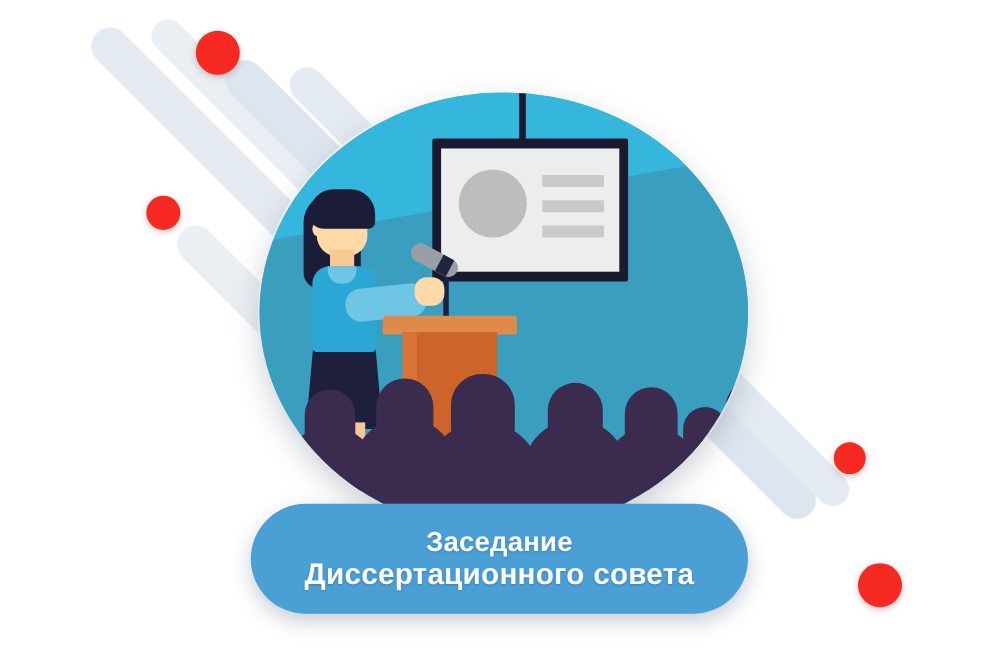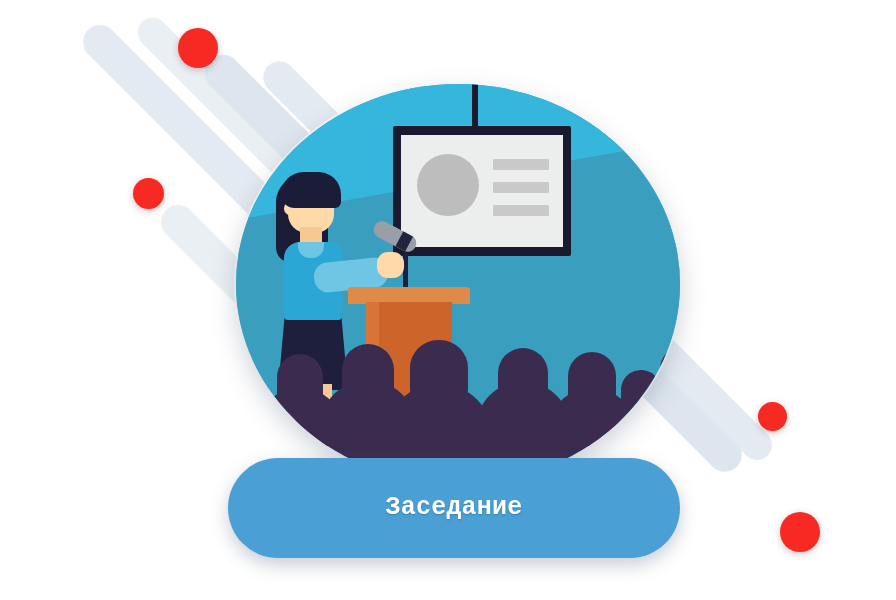--- a/index.html
+++ b/index.html
@@ -311,21 +311,21 @@
     border-radius: 50px;
     z-index: 6;
     display: flex;
     flex-direction: column;
     align-items: center;
     justify-content: center;
     box-shadow: 0 7px 18px rgba(70,90,120,.30);
   }
   .banner-line {
     color: #ffffff;
-    font-family: Liberation Mono, monospace;
+    font-family: Liberation Sans, sans-serif;
     font-weight: bold;
     letter-spacing: .2px;
     text-shadow: 0 1px 2px rgba(20,60,100,.30);
     line-height: 1.12;
     white-space: nowrap;
   }
   .banner-line.l1 { font-size: 25px; }
   .banner-line.l2 { font-size: 27px; }
 </style>
 </head>
@@ -408,15 +408,16 @@
             <div class="skull p7s"></div>
           </div>
         <div class="aud-floor"></div>
       </div>
 
     </div>
   </div>
 
   <div class="banner">
     <div class="banner-line l1">Заседание</div>
+    <div class="banner-line l2">Диссертационного совета</div>
   </div>
 
 </div>
 
 </body></html>

